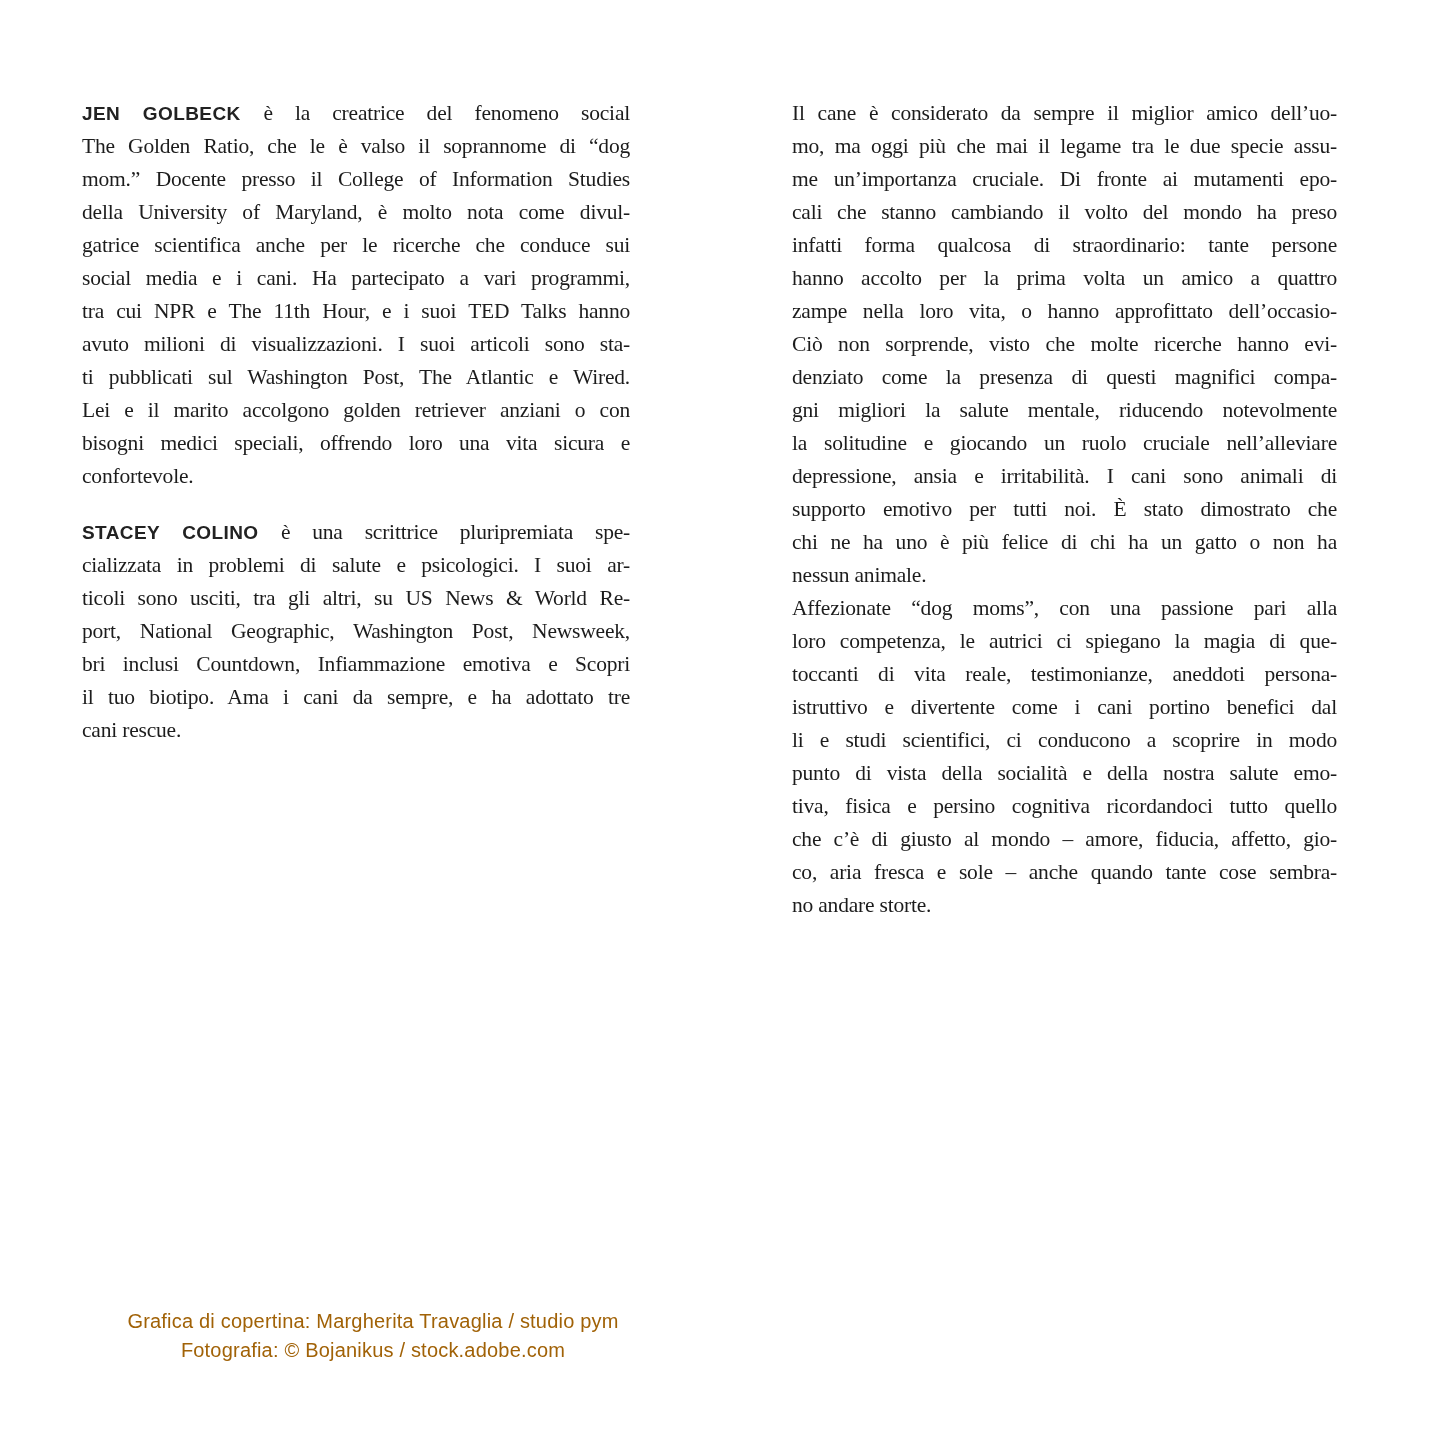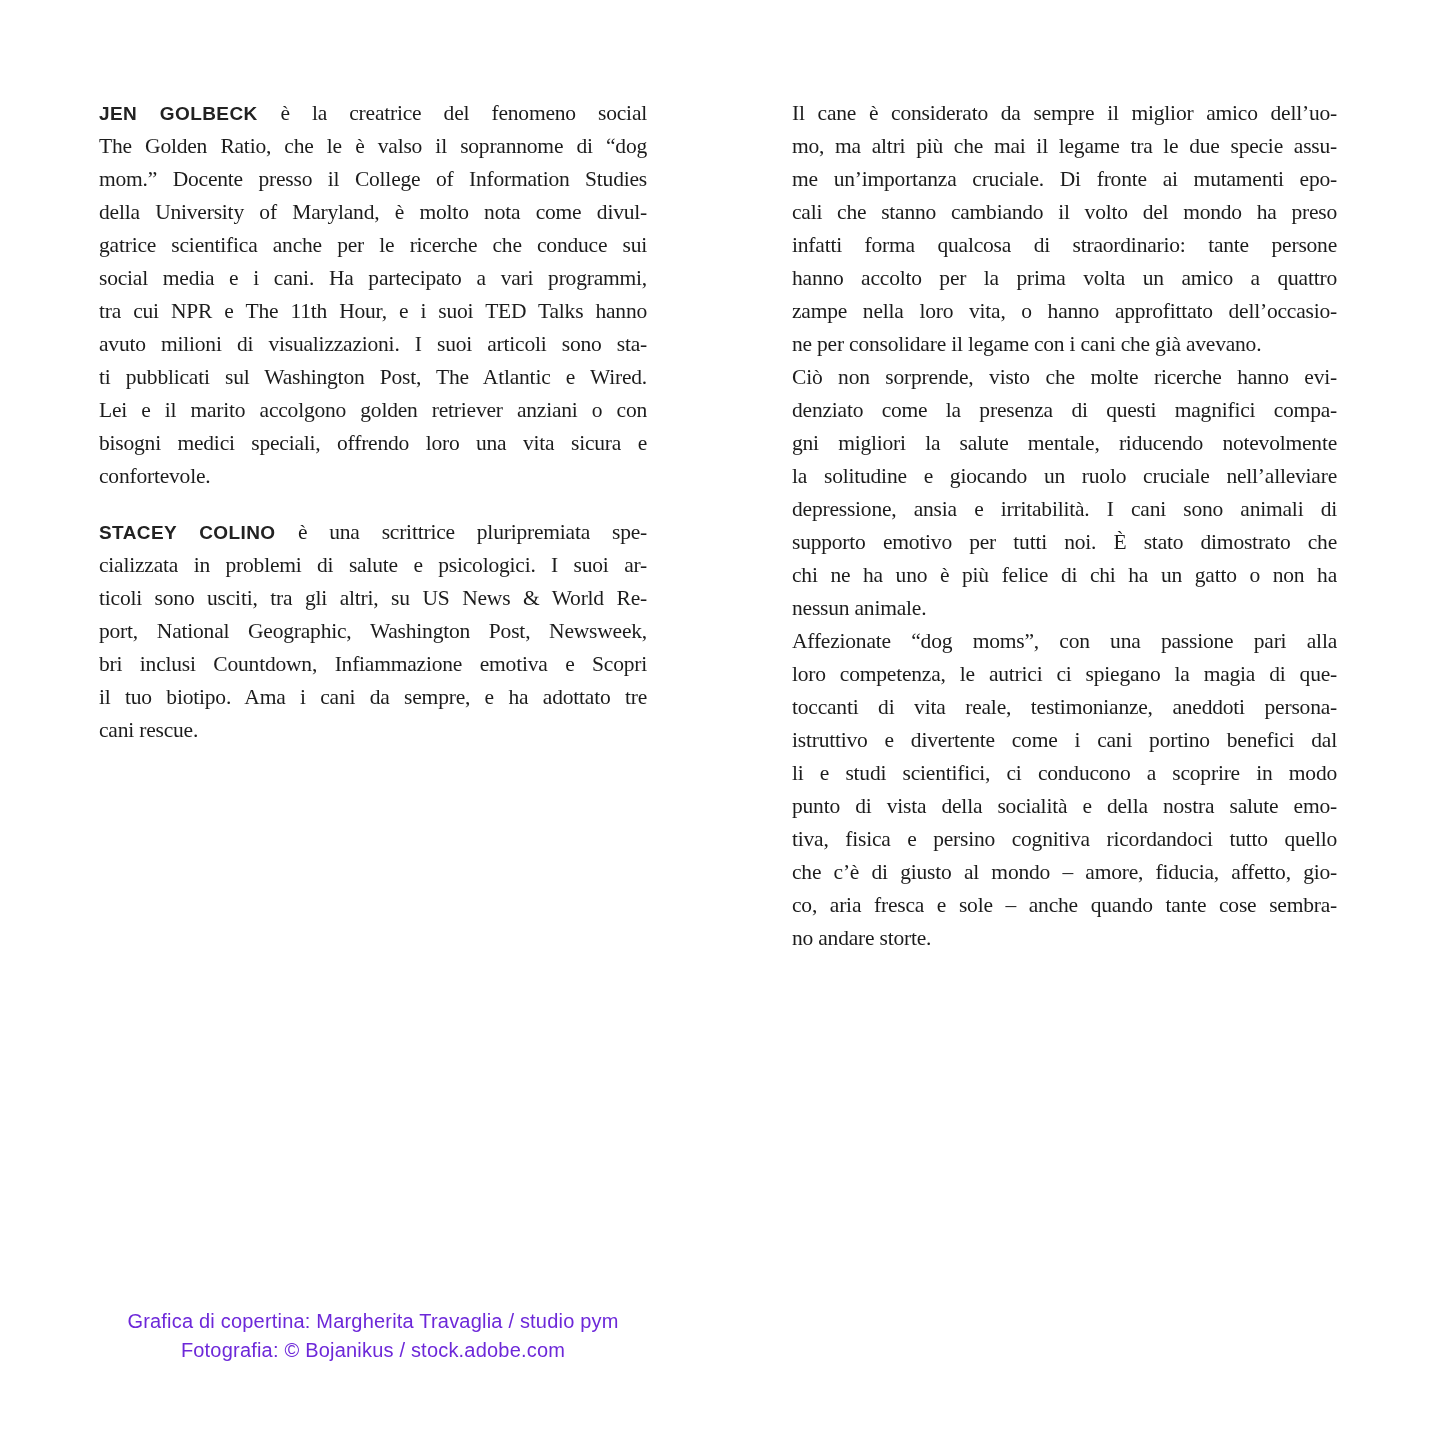--- a/index.html
+++ b/index.html
@@ -9,21 +9,21 @@
     height: 1431px;
     background: #ffffff;
     font-family: "Liberation Serif", serif;
     color: #1c1c1c;
     overflow: hidden;
   }
   .col {
     position: absolute;
     top: 97px;
   }
-  .col-left  { left: 99px;  width: 548px; }
+  .col-left  { left: 82px;  width: 548px; }
   .col-right { left: 792px; width: 545px; }
   .para { margin: 0; }
   .col-left .para + .para { margin-top: 23px; }
   .jline {
     font-size: 21.5px;
     line-height: 33px;
     letter-spacing: -0.2px;
     text-align: justify;
     text-align-last: justify;
     white-space: normal;
@@ -42,21 +42,21 @@
     position: absolute;
     left: 99px;
     top: 1307px;
     width: 548px;
     text-align: center;
     font-family: "Liberation Sans", sans-serif;
     font-weight: 400;
     font-size: 20px;
     line-height: 29px;
     letter-spacing: 0.2px;
-    color: #6d28d9;
+    color: #a16207;
   }
 </style>
 </head>
 <body>
 
 <div class="page">
 
   <div class="col col-left">
     <div class="para">
         <div class="jline"><span class="seg-b">JEN GOLBECK </span><span class="seg-r">è la creatrice del fenomeno social</span></div>
@@ -79,27 +79,26 @@
         <div class="jline"><span class="seg-i">port</span><span class="seg-r">, </span><span class="seg-i">National Geographic</span><span class="seg-r">, </span><span class="seg-i">Washington Post</span><span class="seg-r">, </span><span class="seg-i">Newsweek</span><span class="seg-r">,</span></div>
         <div class="jline"><span class="seg-r">bri inclusi </span><span class="seg-i">Countdown</span><span class="seg-r">, </span><span class="seg-i">Infiammazione emotiva</span><span class="seg-r"> e </span><span class="seg-i">Scopri</span></div>
         <div class="jline"><span class="seg-i">il tuo biotipo</span><span class="seg-r">. Ama i cani da sempre, e ha adottato tre</span></div>
         <div class="jline lastline"><span class="seg-r">cani rescue.</span></div>
       </div>
   </div>
 
   <div class="col col-right">
     <div class="para">
         <div class="jline"><span class="seg-r">Il cane è considerato da sempre il miglior amico dell’uo-</span></div>
-        <div class="jline"><span class="seg-r">mo, ma altri più che mai il legame tra le due specie assu-</span></div>
+        <div class="jline"><span class="seg-r">mo, ma oggi più che mai il legame tra le due specie assu-</span></div>
         <div class="jline"><span class="seg-r">me un’importanza cruciale. Di fronte ai mutamenti epo-</span></div>
         <div class="jline"><span class="seg-r">cali che stanno cambiando il volto del mondo ha preso</span></div>
         <div class="jline"><span class="seg-r">infatti forma qualcosa di straordinario: tante persone</span></div>
         <div class="jline"><span class="seg-r">hanno accolto per la prima volta un amico a quattro</span></div>
         <div class="jline"><span class="seg-r">zampe nella loro vita, o hanno approfittato dell’occasio-</span></div>
-        <div class="jline lastline"><span class="seg-r">ne per consolidare il legame con i cani che già avevano.</span></div>
       </div>
     <div class="para">
         <div class="jline"><span class="seg-r">Ciò non sorprende, visto che molte ricerche hanno evi-</span></div>
         <div class="jline"><span class="seg-r">denziato come la presenza di questi magnifici compa-</span></div>
         <div class="jline"><span class="seg-r">gni migliori la salute mentale, riducendo notevolmente</span></div>
         <div class="jline"><span class="seg-r">la solitudine e giocando un ruolo cruciale nell’alleviare</span></div>
         <div class="jline"><span class="seg-r">depressione, ansia e irritabilità. I cani sono animali di</span></div>
         <div class="jline"><span class="seg-r">supporto emotivo per tutti noi. È stato dimostrato che</span></div>
         <div class="jline"><span class="seg-r">chi ne ha uno è più felice di chi ha un gatto o non ha</span></div>
         <div class="jline lastline"><span class="seg-r">nessun animale.</span></div>

